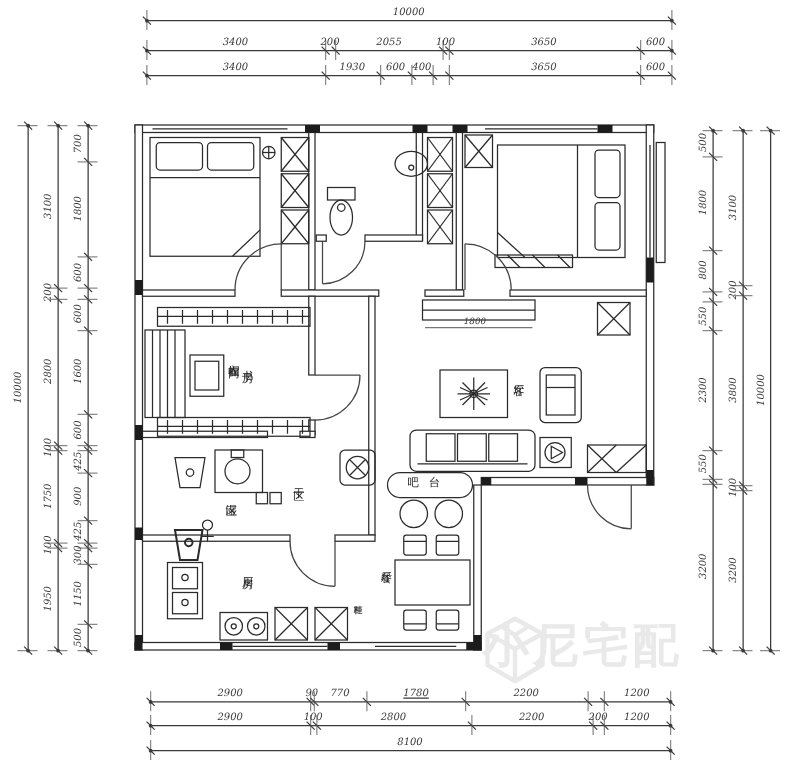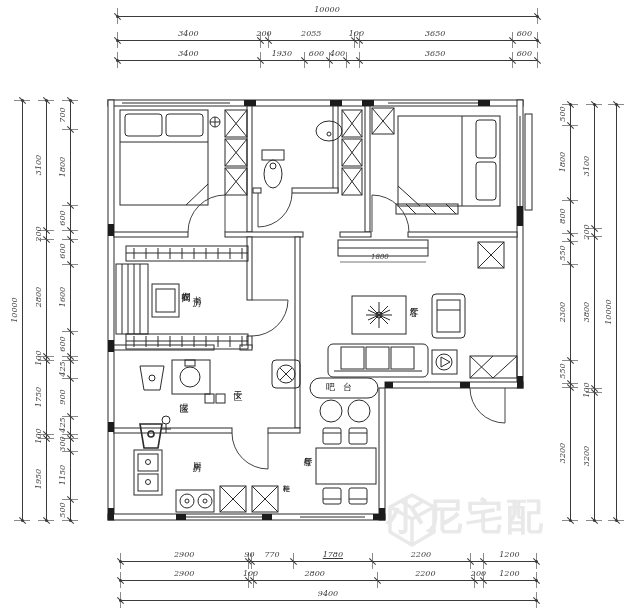--- a/index.html
+++ b/index.html
@@ -416,21 +416,21 @@
       <div class="ext" style="left: 482.894px; top: 572px; width: 1px; height: 16px;"></div>
       <div class="tick" style="left: 478.894px; top: 580px;"></div>
       <div class="hlab" style="left: 486.447px; top: 569px;">1200</div>
       <div class="ext" style="left: 536px; top: 572px; width: 1px; height: 16px;"></div>
       <div class="tick" style="left: 532px; top: 580px;"></div>
       <div class="dot" style="left: 535px; top: 579px;"></div>
       <div class="dline" style="left: 120px; top: 600px; width: 416px; height: 1px;"></div>
       <div class="ext" style="left: 120px; top: 592px; width: 1px; height: 16px;"></div>
       <div class="tick" style="left: 116px; top: 600px;"></div>
       <div class="dot" style="left: 119px; top: 599px;"></div>
-      <div class="hlab" style="left: 305px; top: 589px;">9400</div>
+      <div class="hlab" style="left: 305px; top: 589px;">8100</div>
       <div class="ext" style="left: 536px; top: 592px; width: 1px; height: 16px;"></div>
       <div class="tick" style="left: 532px; top: 600px;"></div>
       <div class="dot" style="left: 535px; top: 599px;"></div>
       <div class="dline" style="left: 22px; top: 100px; width: 1px; height: 420px;"></div>
       <div class="ext" style="left: 14px; top: 100px; width: 16px; height: 1px;"></div>
       <div class="tick" style="left: 18px; top: 100px;"></div>
       <div class="dot" style="left: 21px; top: 99px;"></div>
       <div class="vlab" style="left: -8px; top: 305px;">10000</div>
       <div class="ext" style="left: 14px; top: 520px; width: 16px; height: 1px;"></div>
       <div class="tick" style="left: 18px; top: 520px;"></div>

